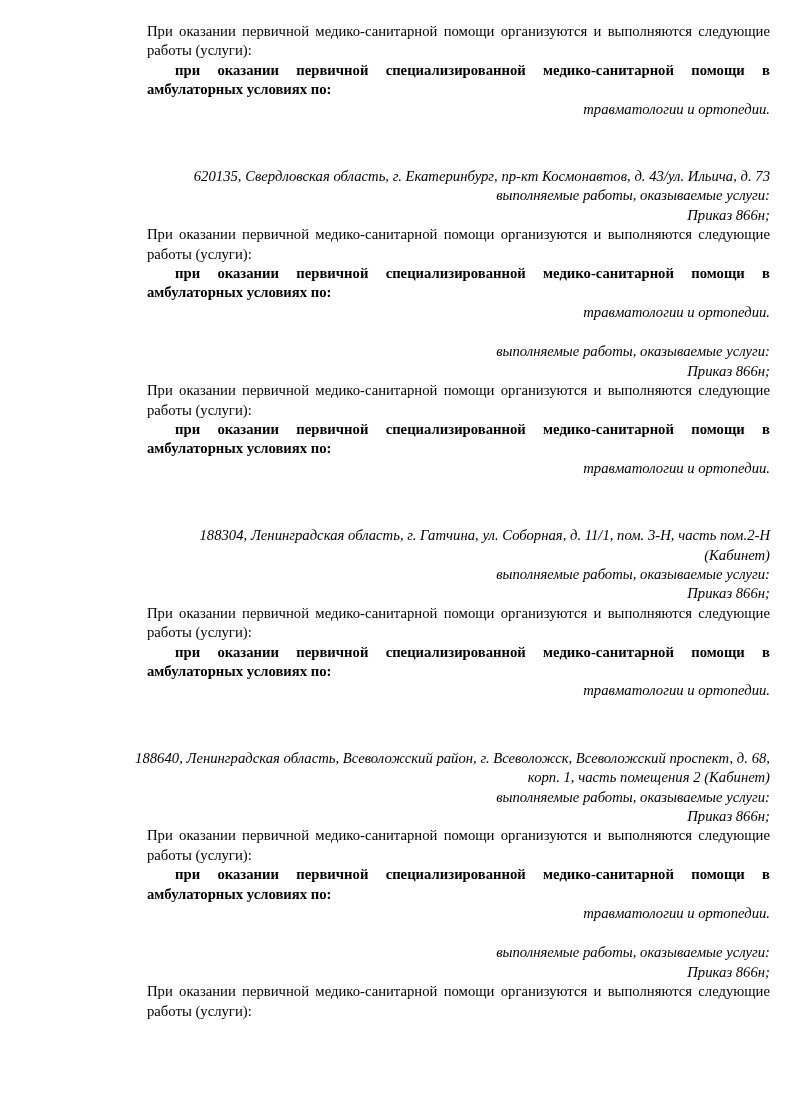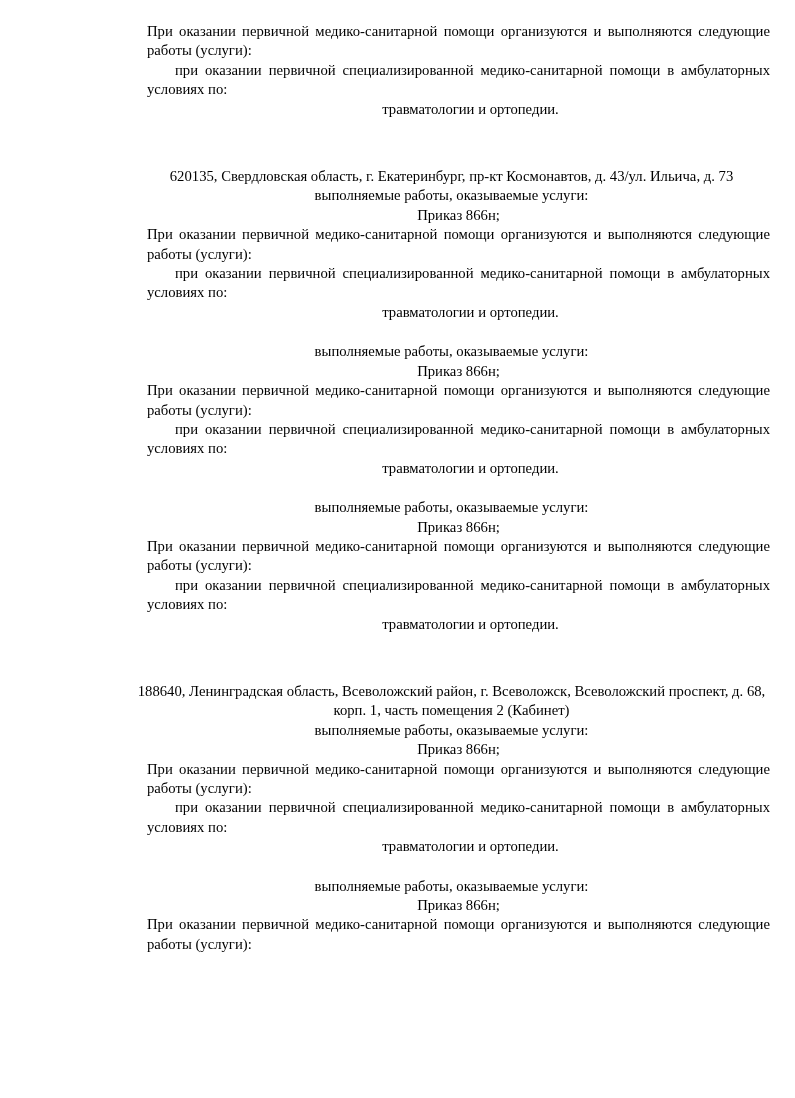--- a/index.html
+++ b/index.html
@@ -30,27 +30,28 @@
     margin-top: 20px;
   }
   p {
     margin: 0;
     font-size: 14.7px;
     line-height: 19.4px;
     text-align: justify;
     text-justify: inter-word;
   }
   p.nojust {
-    text-align: center;
+    text-align: right;
+    font-style: italic;
   }
   .ind-addr { text-indent: 0; margin-top: 48px; }
   .ind-works { text-indent: 0; }
   .ind-order { text-indent: 14px; }
   .ind-sent2 { text-indent: 0; padding-left: 14px; }
-  .ind-spec  { text-indent: 28px; padding-left: 14px; }
+  .ind-spec  { text-indent: 28px; padding-left: 14px; font-weight: bold; }
   .ind-trauma{ text-indent: 0; padding-left: 38px; }
   .first-group { margin-top: 0; }
 </style>
 </head>
 <body>
 
 <div class="page">
   <div class="doc-body">
 
     <div class="block first-group">
@@ -70,20 +71,21 @@
 
     <div class="block">
       <p class="ind-works nojust">выполняемые работы, оказываемые услуги:</p>
       <p class="ind-order nojust">Приказ 866н;</p>
       <p class="ind-sent2">При оказании первичной медико-санитарной помощи организуются и выполняются следующие работы (услуги):</p>
       <p class="ind-spec">при оказании первичной специализированной медико-санитарной помощи в амбулаторных условиях по:</p>
       <p class="ind-trauma nojust">травматологии и ортопедии.</p>
     </div>
 
     <div class="block">
+      <p class="ind-addr nojust">188304, Ленинградская область, г. Гатчина, ул. Соборная, д. 11/1, пом. 3-Н, часть пом.2-Н (Кабинет)</p>
       <p class="ind-works nojust">выполняемые работы, оказываемые услуги:</p>
       <p class="ind-order nojust">Приказ 866н;</p>
       <p class="ind-sent2">При оказании первичной медико-санитарной помощи организуются и выполняются следующие работы (услуги):</p>
       <p class="ind-spec">при оказании первичной специализированной медико-санитарной помощи в амбулаторных условиях по:</p>
       <p class="ind-trauma nojust">травматологии и ортопедии.</p>
     </div>
 
     <div class="block">
       <p class="ind-addr nojust">188640, Ленинградская область, Всеволожский район, г. Всеволожск, Всеволожский проспект, д. 68, корп. 1, часть помещения 2 (Кабинет)</p>
       <p class="ind-works nojust">выполняемые работы, оказываемые услуги:</p>

